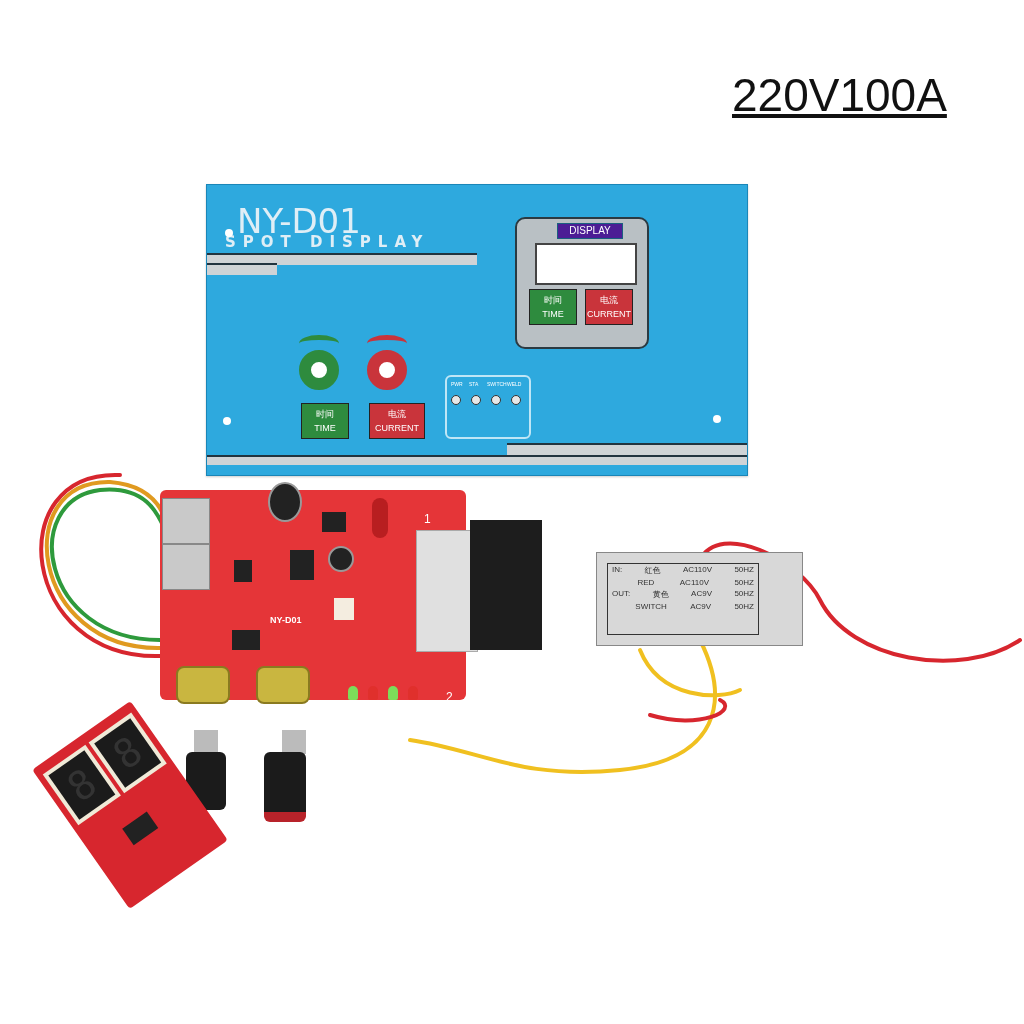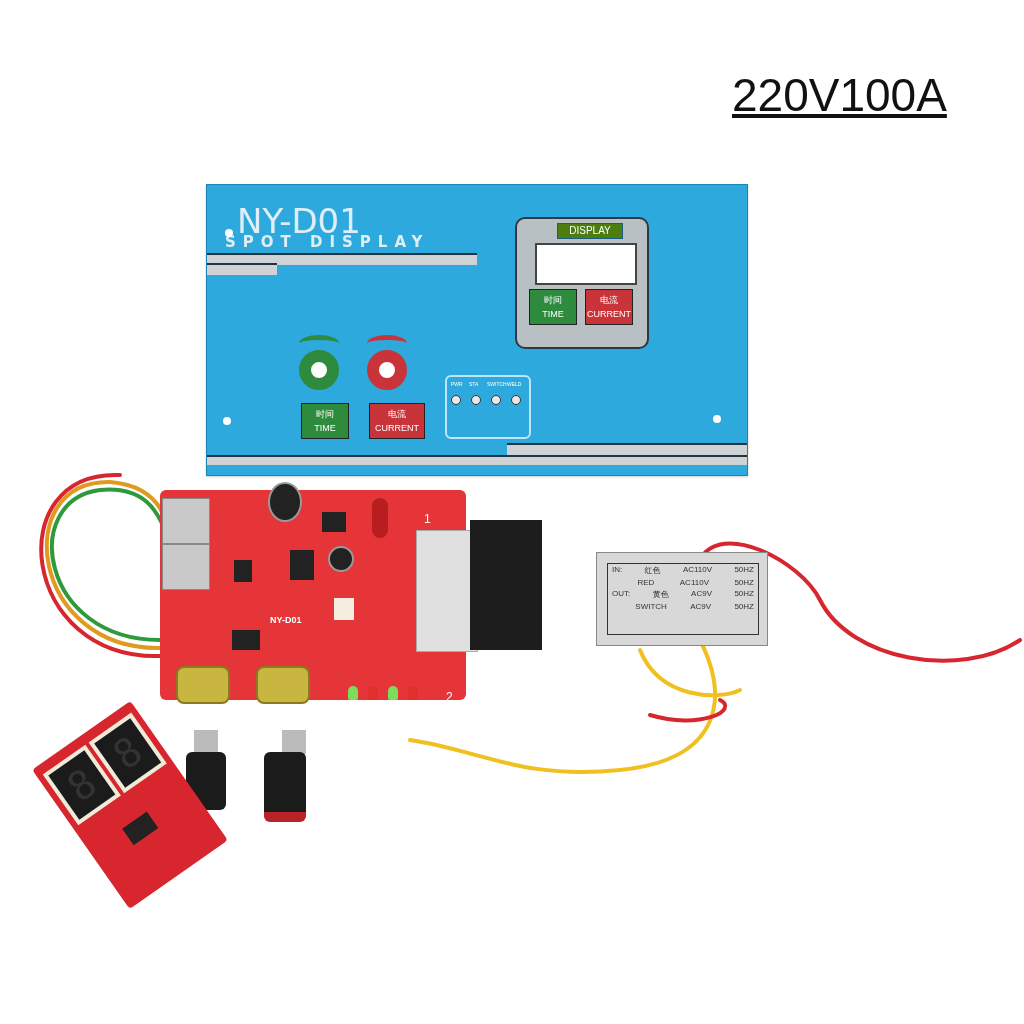--- a/index.html
+++ b/index.html
@@ -6,21 +6,21 @@
   body{width:1024px;height:1024px;position:relative;overflow:hidden;font-family:"Liberation Sans",sans-serif;}
   .abs{position:absolute;}
   .spec{font-size:46px;color:#111;letter-spacing:0;}
   
   .panel{left:206px;top:184px;width:540px;height:290px;background:#2ea9de;border:1px solid #1a86b8;box-shadow:0 1px 2px rgba(0,0,0,.2);}
   .model{left:30px;top:16px;font-size:34px;color:#dfeef6;font-family:"DejaVu Sans",sans-serif;}
   .sub{left:18px;top:48px;font-size:15px;font-weight:bold;color:#dfeef6;letter-spacing:7px;font-family:"DejaVu Sans",sans-serif;}
   .stripe{background:#cfd3d6;border-top:2px solid #22343f;}
   .hole{width:8px;height:8px;border-radius:50%;background:#fff;}
   .disp{left:308px;top:32px;width:130px;height:128px;background:#b9c0c4;border:2px solid #2b3a42;border-radius:10px;}
-  .disp-label{left:40px;top:4px;width:64px;height:14px;background:#4d7c0f;color:#fff;font-size:10px;text-align:center;line-height:14px;border:1px solid #1a5f80;}
+  .disp-label{left:40px;top:4px;width:64px;height:14px;background:#4c1d95;color:#fff;font-size:10px;text-align:center;line-height:14px;border:1px solid #1a5f80;}
   .disp-win{left:18px;top:24px;width:98px;height:38px;background:#fff;border:2px solid #444;}
   .tag{width:48px;height:36px;color:#fff;font-size:9px;text-align:center;line-height:14px;padding-top:3px;box-sizing:border-box;border:1px solid #222;}
   .green{background:#2e8b3e;} .red{background:#c9343b;}
   .knob-ring{width:40px;height:40px;border-radius:50%;background:#fff;}
   .arc{width:40px;height:12px;border-top:5px solid;border-radius:50% 50% 0 0;}
   .led-box{left:238px;top:190px;width:82px;height:60px;border:2px solid #bfe6f6;border-radius:6px;}
   .led{width:8px;height:8px;border-radius:50%;background:#e8e8e8;border:1px solid #333;}
   .led-lbl{font-size:5px;color:#fff;}
   
   .pcb{left:160px;top:490px;width:306px;height:210px;background:#e53538;border-radius:6px;}
@@ -28,21 +28,21 @@
   .chip{background:#222;}
   .cap{border-radius:50%;background:#222;border:2px solid #999;}
   .pot{background:#c9b640;border-radius:8px;border:2px solid #8a7a20;}
   .pcb-led{width:10px;height:14px;border-radius:5px 5px 2px 2px;}
   .shaft{background:#bbb;}
   .knob{border-radius:6px;background:#1b1b1b;}
   
   .heat{left:416px;top:530px;width:60px;height:120px;background:#e0e0e0;border:1px solid #aaa;}
   .scr{left:470px;top:520px;width:72px;height:130px;background:#1d1d1d;}
   
-  .xfmr{left:596px;top:552px;width:170px;height:92px;background:#d8d8d8;border:1px solid #888;}
+  .xfmr{left:596px;top:552px;width:170px;height:92px;background:#d8d8d8;border:1px solid #888;padding-left:35px;}
   .xfmr-lbl{left:10px;top:10px;width:150px;height:70px;border:1px solid #333;font-size:8px;color:#333;}
   .xfmr-row{display:flex;justify-content:space-between;padding:1px 4px;}
   
   .mod{left:70px;top:720px;width:120px;height:170px;background:#d7262e;transform:rotate(-35deg);border-radius:4px;}
   .digit-block{width:52px;height:62px;background:#f0ead8;}
   .digit{width:44px;height:54px;margin:4px;background:#1b1b1b;color:#333;font-family:"DejaVu Sans Mono",monospace;font-size:40px;line-height:54px;text-align:center;}
   .wire{stroke-width:4;fill:none;stroke-linecap:round;}
 </style>
 </head>
 <body>

